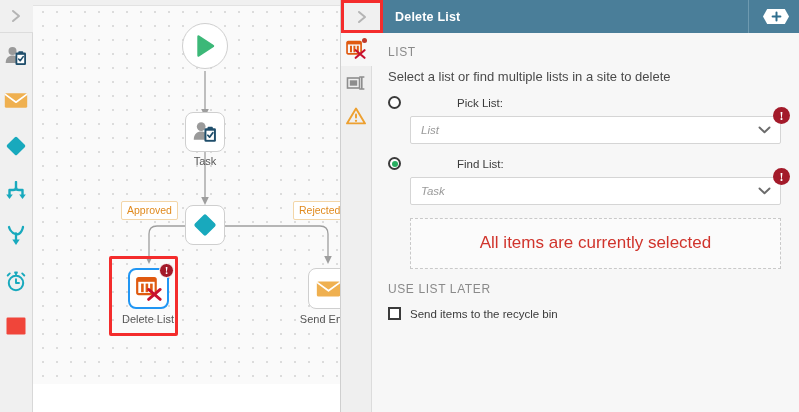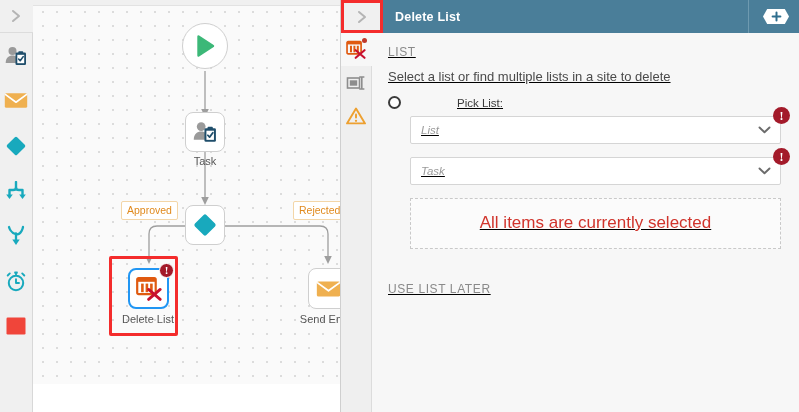--- a/index.html
+++ b/index.html
@@ -149,21 +149,21 @@
     padding-left: 14px;
   }
   .hex-btn {
     width: 26px; height: 15px;
     background: #ffffff;
     display: flex; align-items: center; justify-content: center;
     clip-path: polygon(16% 0, 84% 0, 100% 50%, 84% 100%, 16% 100%, 0 50%);
     cursor: pointer;
   }
 
-  .panel-body { flex: 1 1 auto; display: flex; min-height: 0; text-decoration: underline; }
+  .panel-body { flex: 1 1 auto; display: flex; min-height: 0; }
 
   .panel-tabs {
     width: 31px;
     flex: 0 0 31px;
     background: #efefef;
     border-right: 1px solid #dcdcdc;
     display: flex; flex-direction: column; align-items: center;
     padding-top: 0;
   }
   .panel-tab {
@@ -186,21 +186,21 @@
     overflow: hidden;
     min-width: 0;
   }
 
   .section-head {
     font-size: 12px;
     color: #8a8a8a;
     letter-spacing: .6px;
     margin-bottom: 10px;
   }
-  .section-head.later { margin-top: 33px; margin-bottom: 11px; }
+  .section-head.later { margin-top: 13px; margin-bottom: 11px; }
   .hint {
     font-size: 13px;
     color: #4a4a4a;
     margin-bottom: 12px;
   }
 
   .radio-row {
     display: flex; align-items: center;
     margin-bottom: 7px;
     cursor: pointer;
@@ -491,34 +491,44 @@
         <div class="field-row">
           <div class="field">
             <span class="ph">List</span>
           </div>
           <svg class="chev" width="13" height="8" viewBox="0 0 13 8">
             <path d="M1.5 1.5 L6.5 6.3 L11.5 1.5" fill="none" stroke="#6b6b6b" stroke-width="1.9" stroke-linecap="round" stroke-linejoin="round"></path>
           </svg>
           <div class="field-err">!</div>
         </div>
 
+        <div class="radio-row">
+          <span class="radio">
+              <span class="dot"></span>
+            </span>
+          <span class="radio-label">Find List:</span>
+        </div>
 
         <div class="field-row">
           <div class="field">
             <span class="ph">Task</span>
           </div>
           <svg class="chev" width="13" height="8" viewBox="0 0 13 8">
             <path d="M1.5 1.5 L6.5 6.3 L11.5 1.5" fill="none" stroke="#6b6b6b" stroke-width="1.9" stroke-linecap="round" stroke-linejoin="round"></path>
           </svg>
           <div class="field-err">!</div>
         </div>
 
         <div class="filter-box">
           <div class="all-selected">All items are currently selected</div>
         </div>
 
         <div class="section-head later">USE LIST LATER</div>
 
+        <div class="check-row">
+          <span class="checkbox"></span>
+          <span class="check-label">Send items to the recycle bin</span>
+        </div>
 
       </div>
     </div>
   </div>
 </div>
 
 </body></html>

